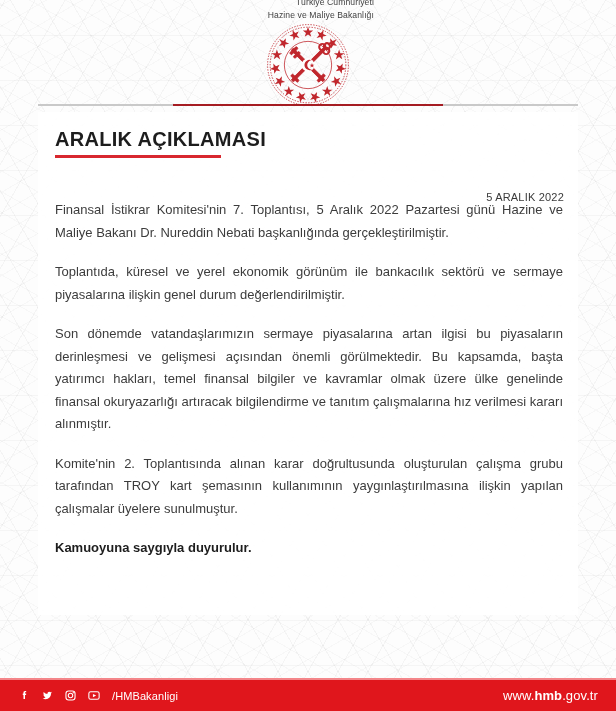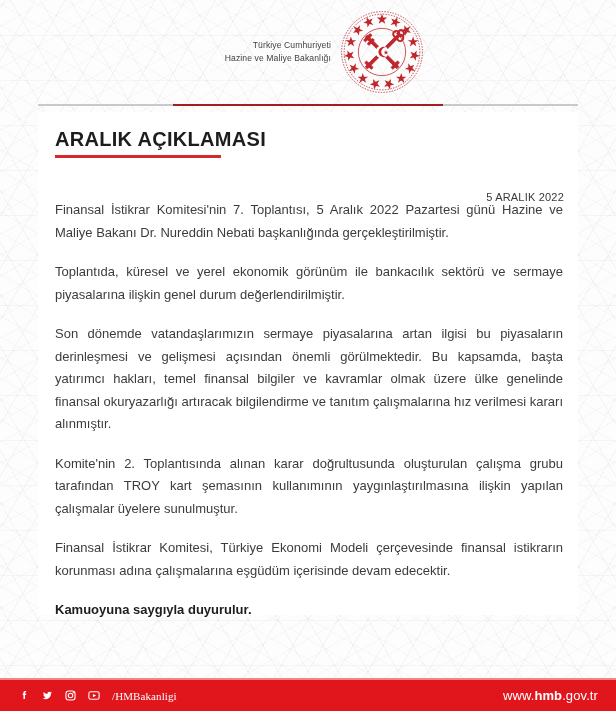--- a/index.html
+++ b/index.html
@@ -41,20 +41,21 @@
 
   
   .header {
     position: absolute;
     top: 0; left: 0; right: 0;
     height: 104px;
     display: flex;
     align-items: center;
     justify-content: center;
     gap: 0px;
+    flex-direction: column;
   }
 
   .brand-tr, .brand-en {
     font-size: 8.6px;
     line-height: 13px;
     color: #3f3f3f;
     letter-spacing: 0.1px;
     white-space: nowrap;
   }
   .brand-tr { text-align: right; width: 148px; padding-right: 8px; }
@@ -142,21 +143,20 @@
     background: #e0161c;
     display: flex;
     align-items: center;
     justify-content: space-between;
     padding: 0 18px;
   }
   .social {
     display: flex;
     align-items: center;
     gap: 10px;
-    font-family: Liberation Serif, serif;
   }
   .social svg { display: block; }
   .handle {
     font-size: 11px;
     color: #ffffff;
     letter-spacing: 0.1px;
     margin-left: 1px;
   }
   .site {
     font-size: 13px;
@@ -250,21 +250,20 @@
     <div class="title-underline"></div>
   </div>
 
   <div class="doc-date">5 ARALIK 2022</div>
 
   <div class="body-copy">
     <p class="para">Finansal İstikrar Komitesi'nin 7. Toplantısı, 5 Aralık 2022 Pazartesi günü Hazine ve Maliye Bakanı Dr. Nureddin Nebati başkanlığında gerçekleştirilmiştir.</p>
     <p class="para">Toplantıda, küresel ve yerel ekonomik görünüm ile bankacılık sektörü ve sermaye piyasalarına ilişkin genel durum değerlendirilmiştir.</p>
     <p class="para">Son dönemde vatandaşlarımızın sermaye piyasalarına artan ilgisi bu piyasaların derinleşmesi ve gelişmesi açısından önemli görülmektedir. Bu kapsamda, başta yatırımcı hakları, temel finansal bilgiler ve kavramlar olmak üzere ülke genelinde finansal okuryazarlığı artıracak bilgilendirme ve tanıtım çalışmalarına hız verilmesi kararı alınmıştır.</p>
     <p class="para">Komite'nin 2. Toplantısında alınan karar doğrultusunda oluşturulan çalışma grubu tarafından TROY kart şemasının kullanımının yaygınlaştırılmasına ilişkin yapılan çalışmalar üyelere sunulmuştur.</p>
-    <p class="para">Finansal İstikrar Komitesi, Türkiye Ekonomi Modeli çerçevesinde finansal istikrarın korunması adına çalışmalarına eşgüdüm içerisinde devam edecektir.</p>
     <p class="para closing">Kamuoyuna saygıyla duyurulur.</p>
   </div>
 
   <div class="footer-top-edge"></div>
 
   <div class="footer">
     <div class="social">
 
       <svg width="13" height="13" viewBox="0 0 24 24" fill="#ffffff">
         <path d="M15.1 8.4h-2.2V7c0-.6.4-.8.7-.8h1.5V3.6l-2.1 0c-2.3 0-2.9 1.7-2.9 2.8v2h-1.3v2.7h1.3v7.3h2.8v-7.3h2l.2-2.7z"></path>

